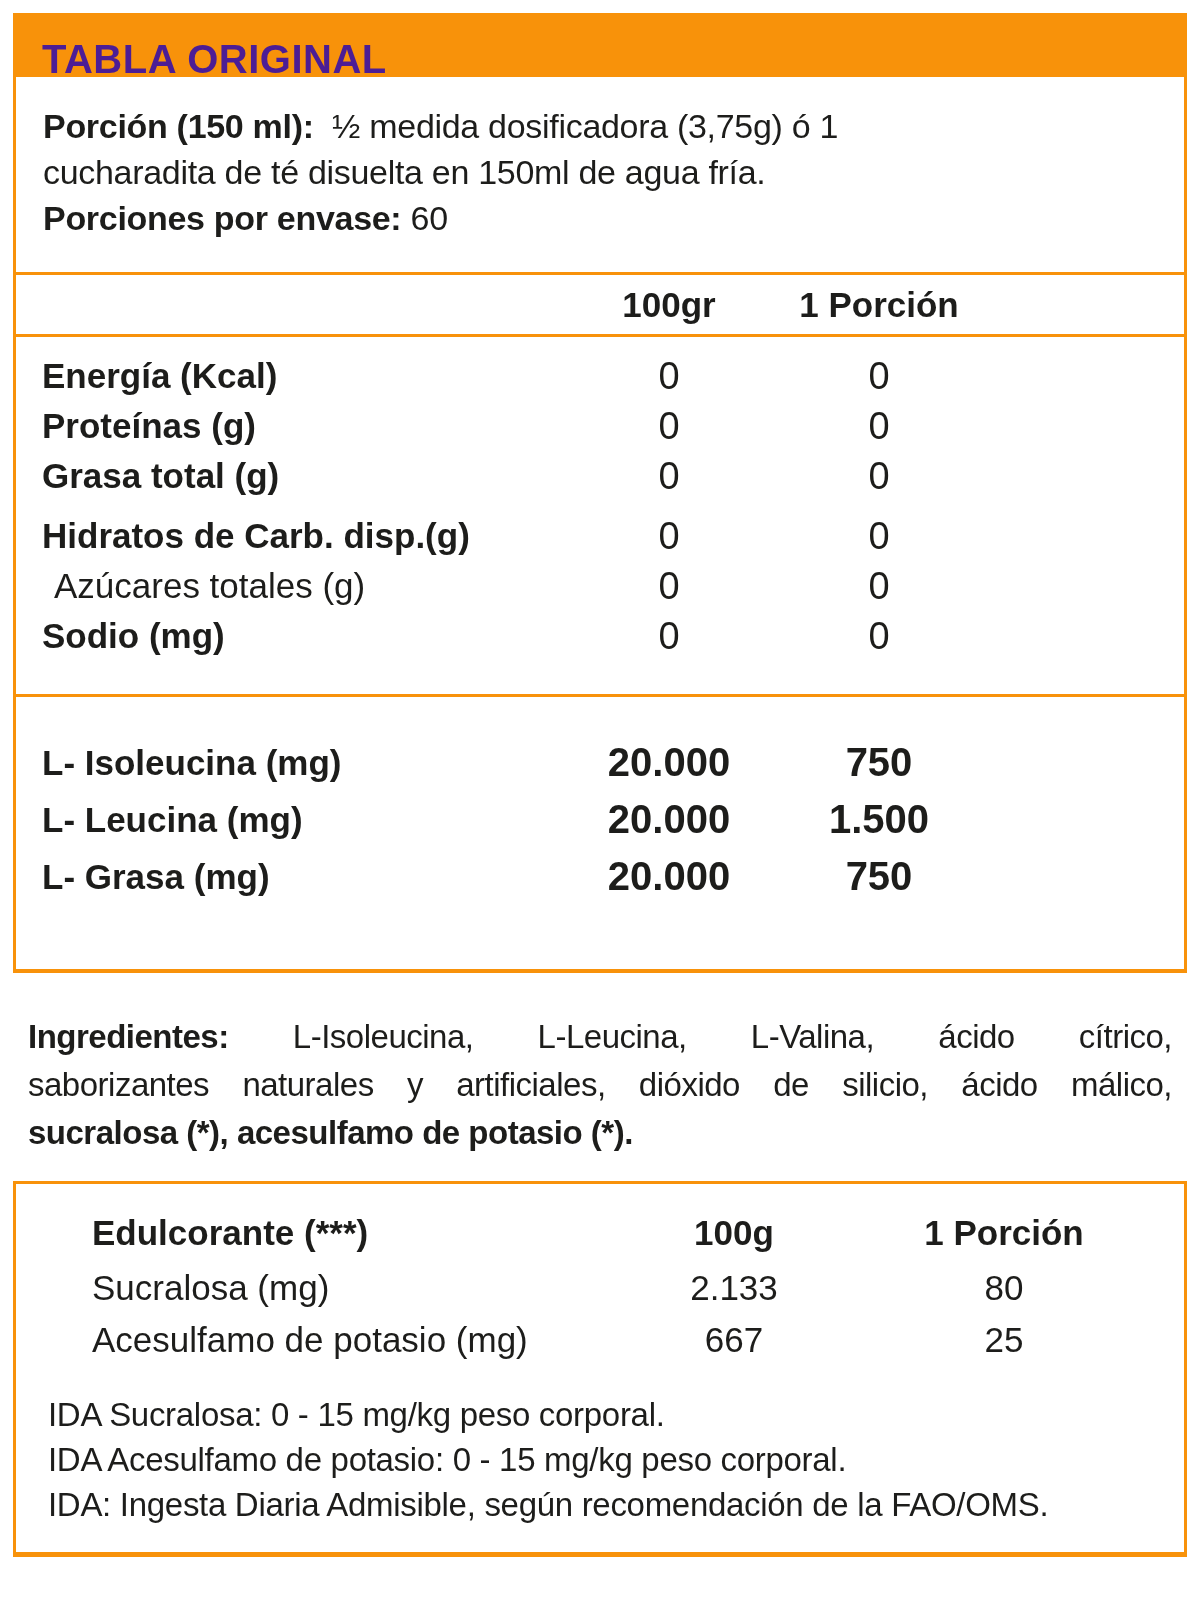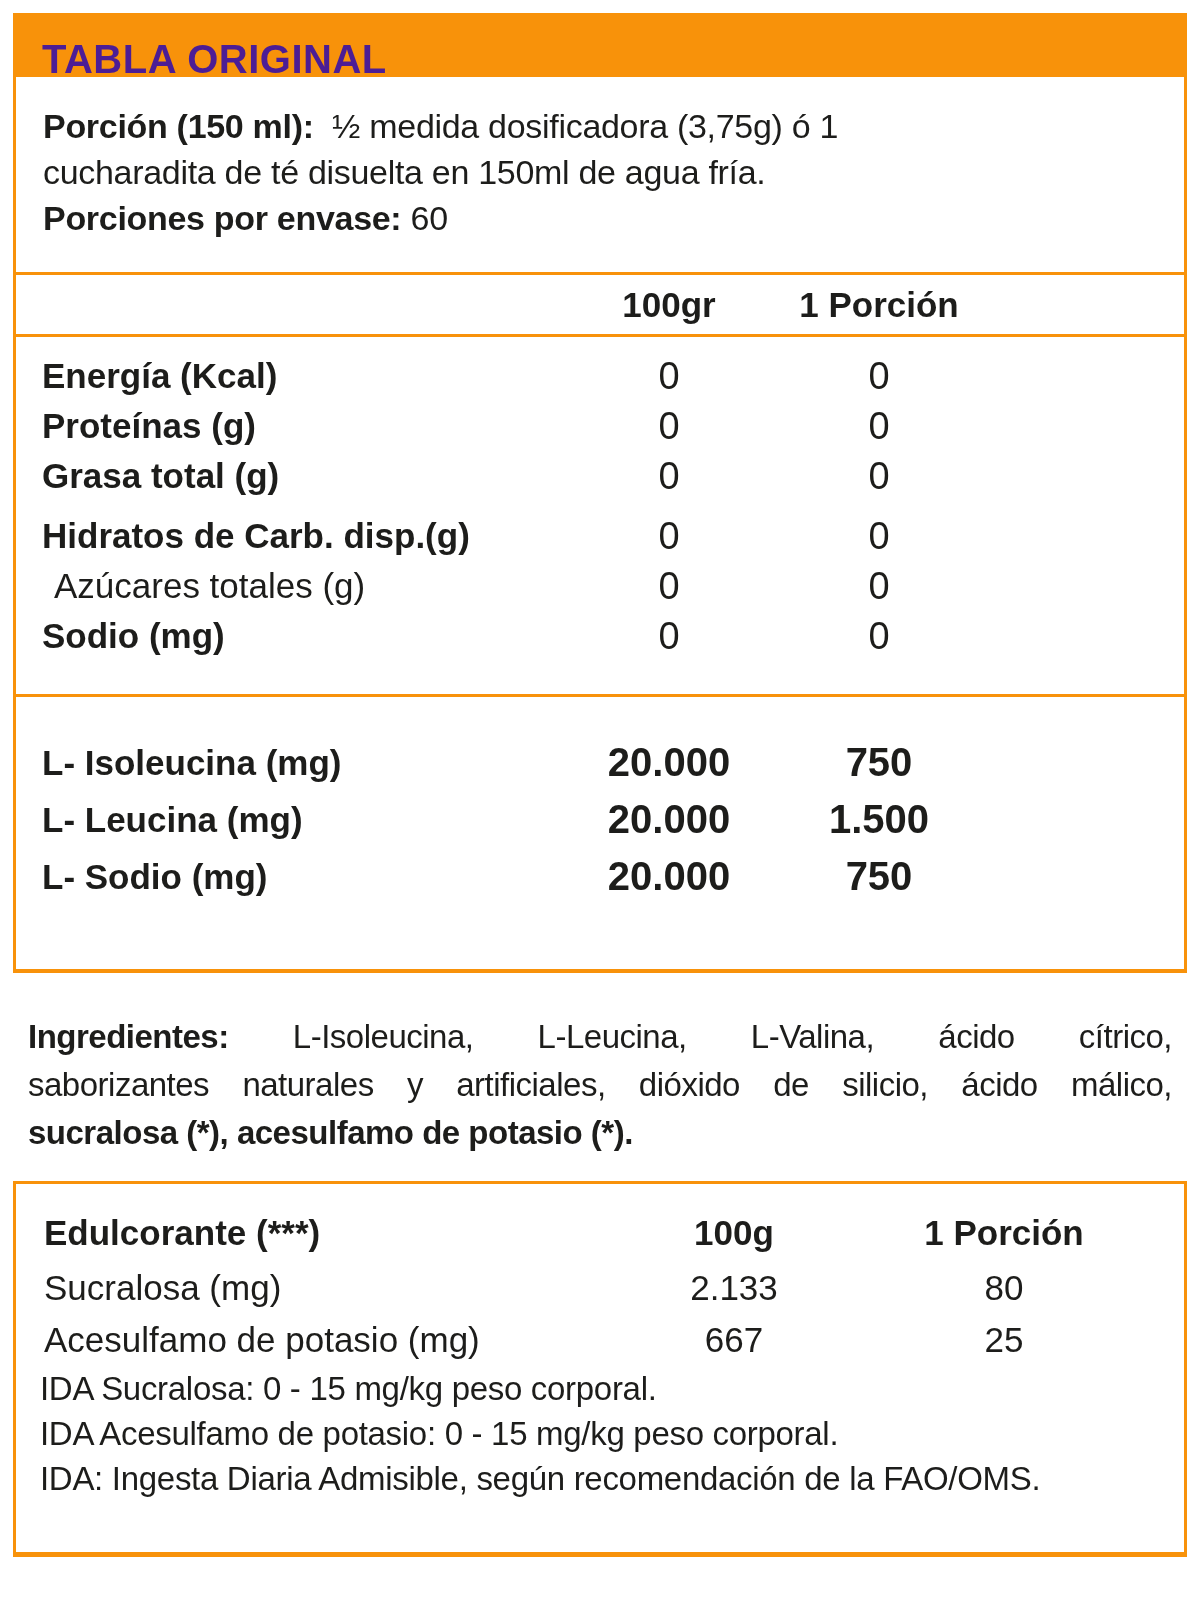--- a/index.html
+++ b/index.html
@@ -35,25 +35,25 @@
   .amino { height:272px; padding-top:37px; }
   .arow { font-size:35px; font-weight:bold; line-height:57px; }
   .arow .num { font-weight:700; font-size:40px; }
 
   .ingredients { margin:40px 15px 0 15px; font-size:33px; line-height:48px; letter-spacing:-0.5px; }
   .jline { text-align:justify; text-align-last:justify; }
   .lline { text-align:left; font-weight:bold; }
 
   .sweet-box { margin-top:24px; height:376px;
                border:3px solid var(--accent); border-bottom-width:5px; padding-top:20px; }
-  .sgrid { display:grid; grid-template-columns:1fr 300px 240px; padding-left:28px; padding-right:60px; }
+  .sgrid { display:grid; grid-template-columns:1fr 300px 240px; padding-left:28px; padding-right:60px;margin-left:48px; }
   .sgrid .num { text-align:center; }
   .shead { font-size:35px; font-weight:bold; line-height:58px; }
   .srow { font-size:35px; font-weight:400; line-height:52px; }
-  .notes { padding-left:24px; font-size:33px; line-height:45px; letter-spacing:-0.3px; }
+  .notes { margin-top:26px; padding-left:32px; font-size:33px; line-height:45px; letter-spacing:-0.3px; }
 </style>
 </head>
 <body style="color: rgb(29, 29, 27);">
 
 <div class="page">
   <div class="frame">
 
     <div class="title-bar">TABLA ORIGINAL</div>
 
     <div class="main-box">
@@ -115,21 +115,21 @@
           <div class="lbl">L- Isoleucina (mg)</div>
           <div class="num">20.000</div>
           <div class="num">750</div>
         </div>
         <div class="grid arow">
           <div class="lbl">L- Leucina (mg)</div>
           <div class="num">20.000</div>
           <div class="num">1.500</div>
         </div>
         <div class="grid arow">
-          <div class="lbl">L- Sodio (mg)</div>
+          <div class="lbl">L- Grasa (mg)</div>
           <div class="num">20.000</div>
           <div class="num">750</div>
         </div>
       </div>
 
     </div>
 
     <div class="ingredients">
       <div class="jline"><b>Ingredientes:</b> <span>L-Isoleucina, L-Leucina, L-Valina, ácido cítrico,</span></div>
       <div class="jline">saborizantes naturales y artificiales, dióxido de silicio, ácido málico,</div>

